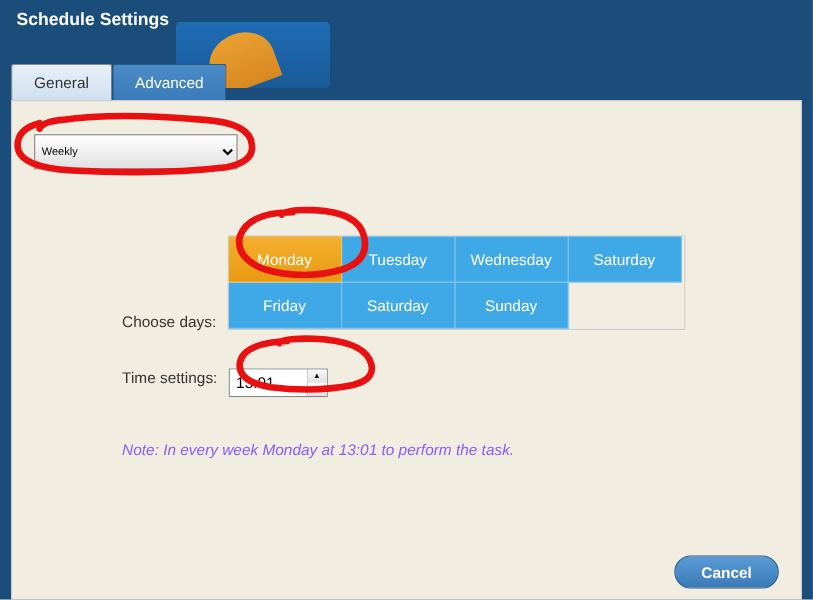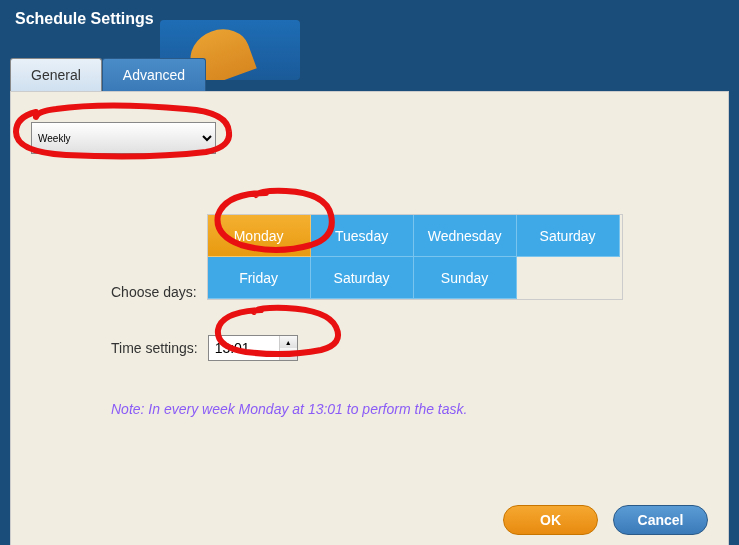--- a/index.html
+++ b/index.html
@@ -77,21 +77,21 @@
     .freq-select {
       width: 185px;
       height: 32px;
       padding: 2px;
       font-size: 10px;
       background: linear-gradient(180deg, #fff 0%, #e0e0e0 100%);
       border: 1px solid #888;
     }
     .form-row {
       display: flex;
-      align-items: center;
+      align-items: flex-start;
       margin-bottom: 20px;
     }
     .form-row.days-row {
       margin-top: 60px;
       margin-left: 80px;
       align-items: flex-end;
     }
     .form-row.time-row {
       margin-top: 35px;
       margin-left: 80px;
@@ -233,21 +233,20 @@
       <div class="spinner">
         <button class="spinner-btn">▲</button>
         <button class="spinner-btn">▼</button>
       </div>
     </div>
   </div>
 
   <div class="note-text">Note: In every week Monday at 13:01 to perform the task.</div>
 
   <div class="button-bar">
-    <button class="btn btn-ok">OK</button>
     <button class="btn btn-cancel">Cancel</button>
   </div>
 
   
   <svg class="annotation" style="left:-5px; top:5px;" width="240" height="70">
     <path d="M 30 15 Q 10 20 10 35 Q 10 55 60 58 Q 140 62 200 55 Q 225 50 223 35 Q 222 15 180 12 Q 100 5 50 12 Q 32 14 30 20" stroke="#e81010" stroke-width="6" fill="none" stroke-linecap="round"></path>
   </svg>
 
   <svg class="annotation" style="left:195px; top:93px;" width="140" height="75">
     <path d="M 60 8 Q 20 8 12 30 Q 8 50 35 60 Q 70 70 105 60 Q 130 52 125 30 Q 120 8 80 6 Q 55 5 50 10" stroke="#e81010" stroke-width="6" fill="none" stroke-linecap="round"></path>

